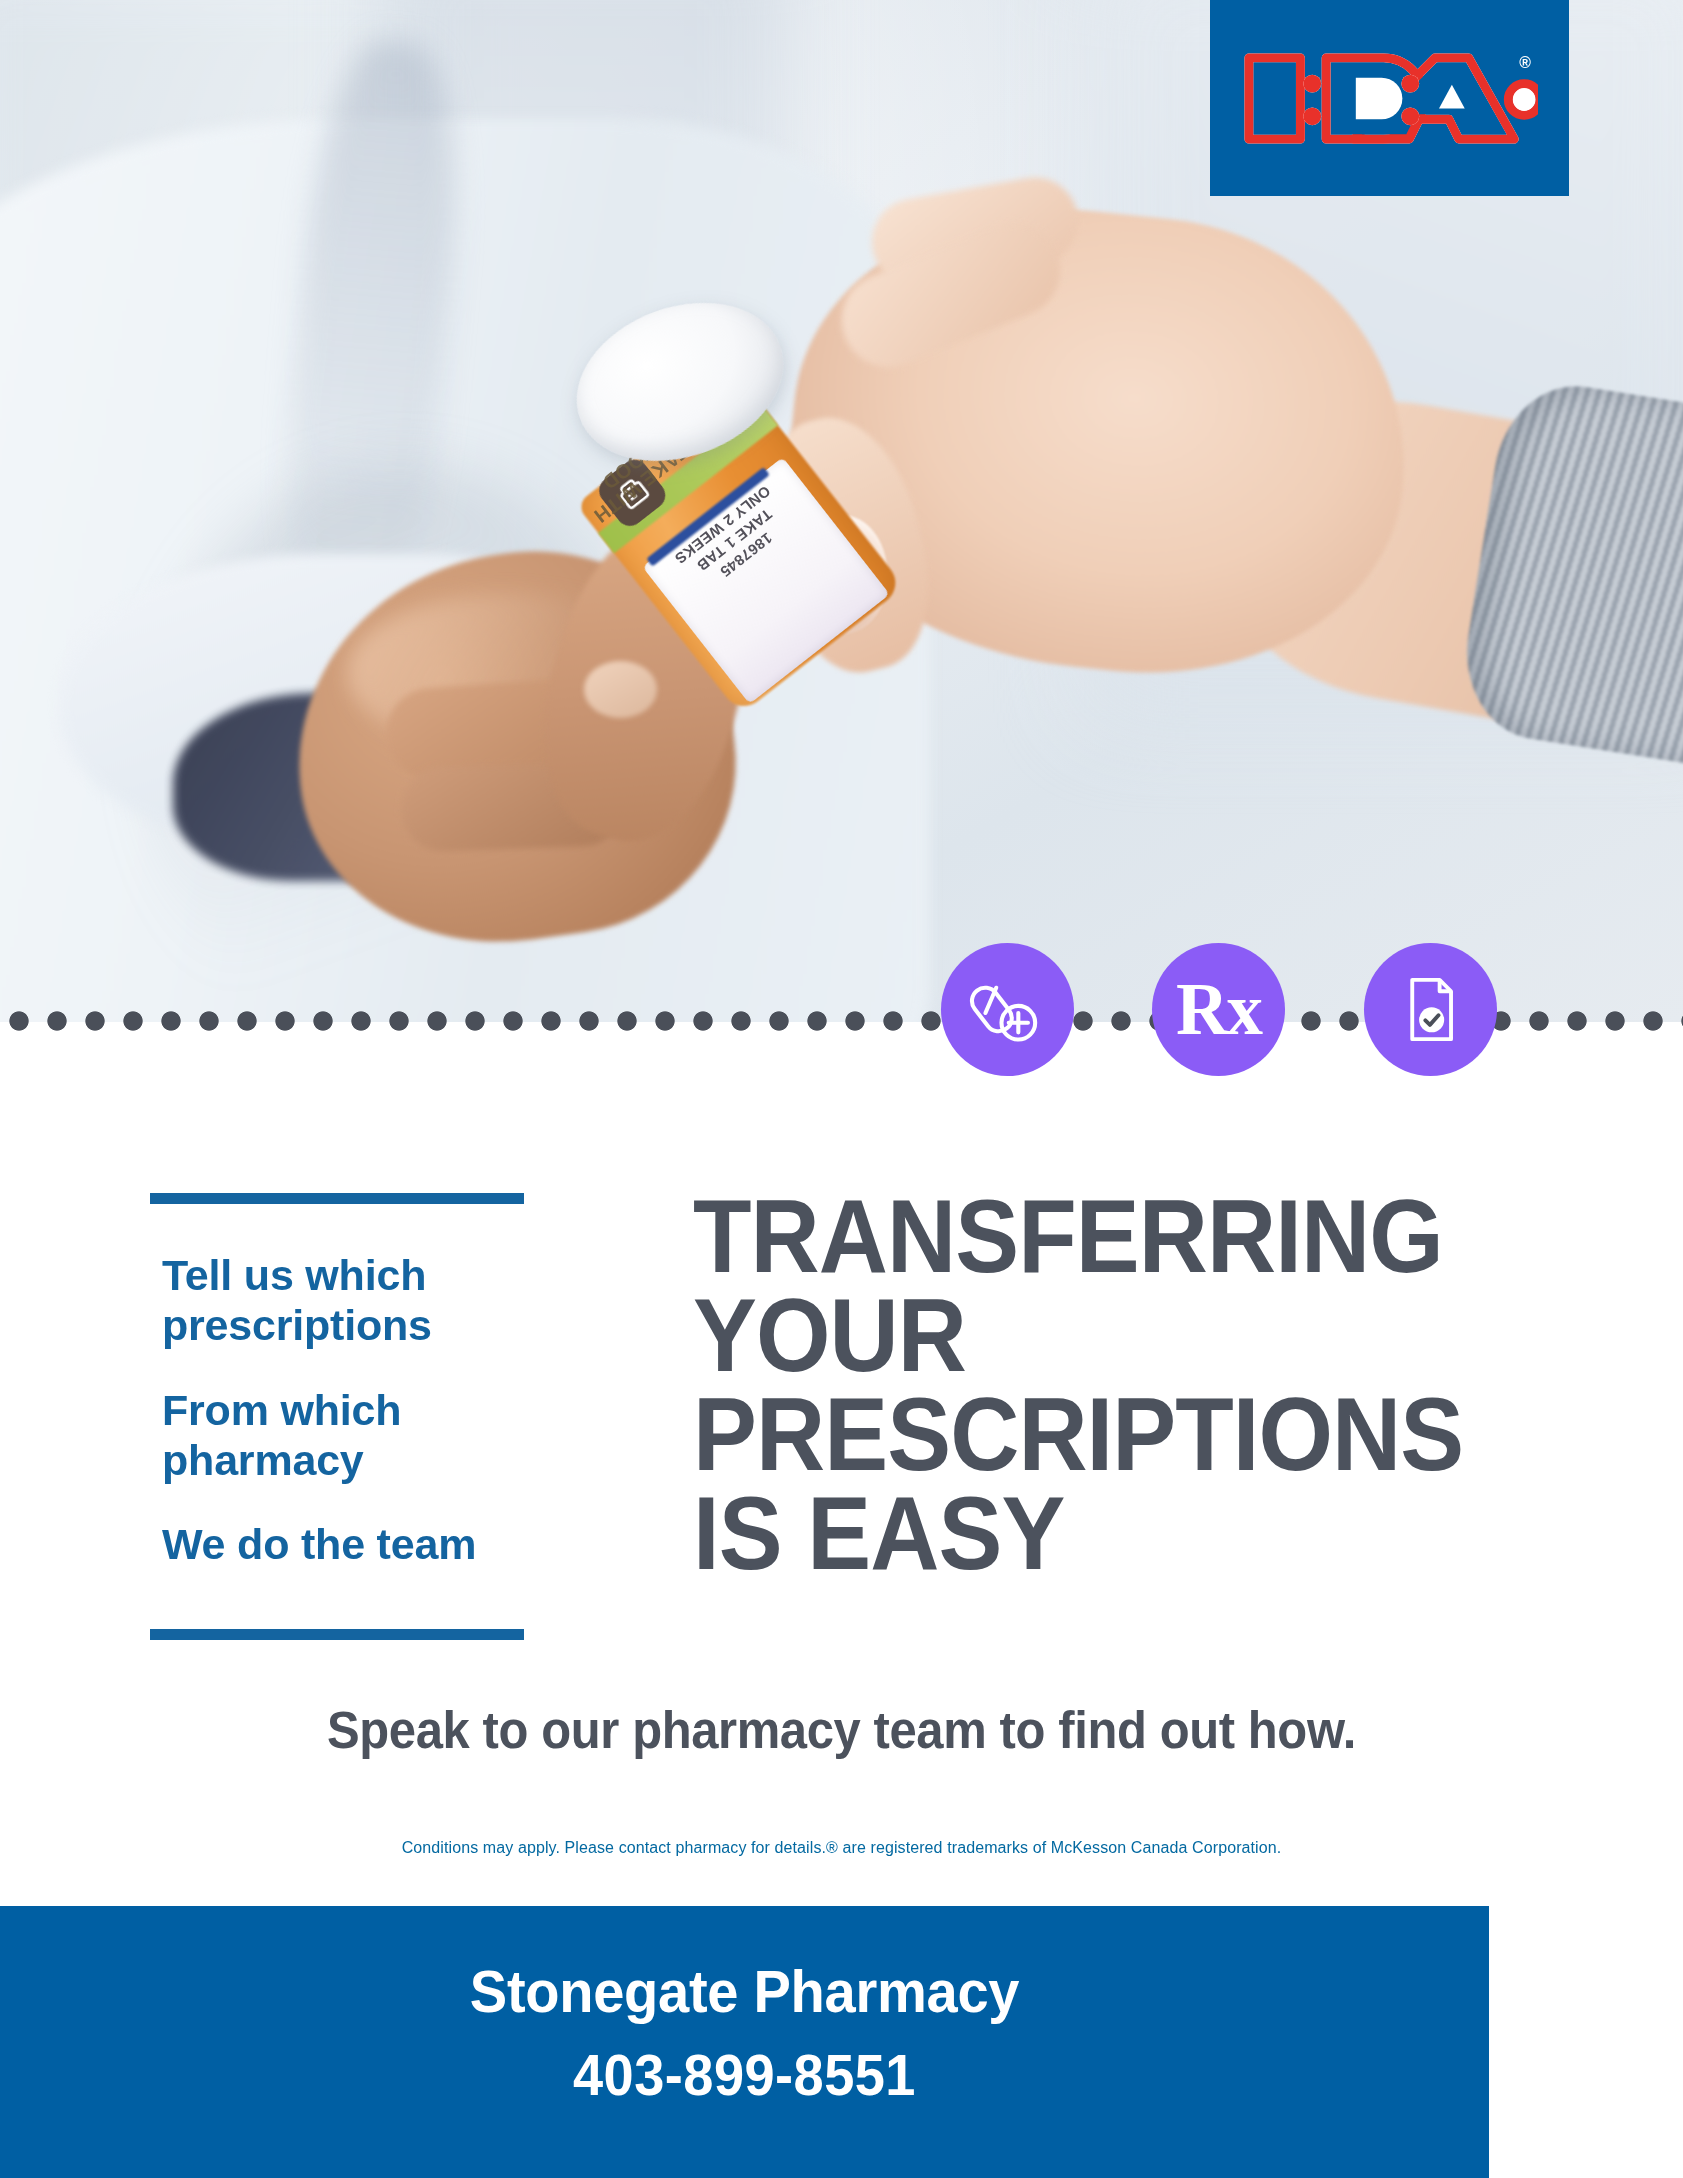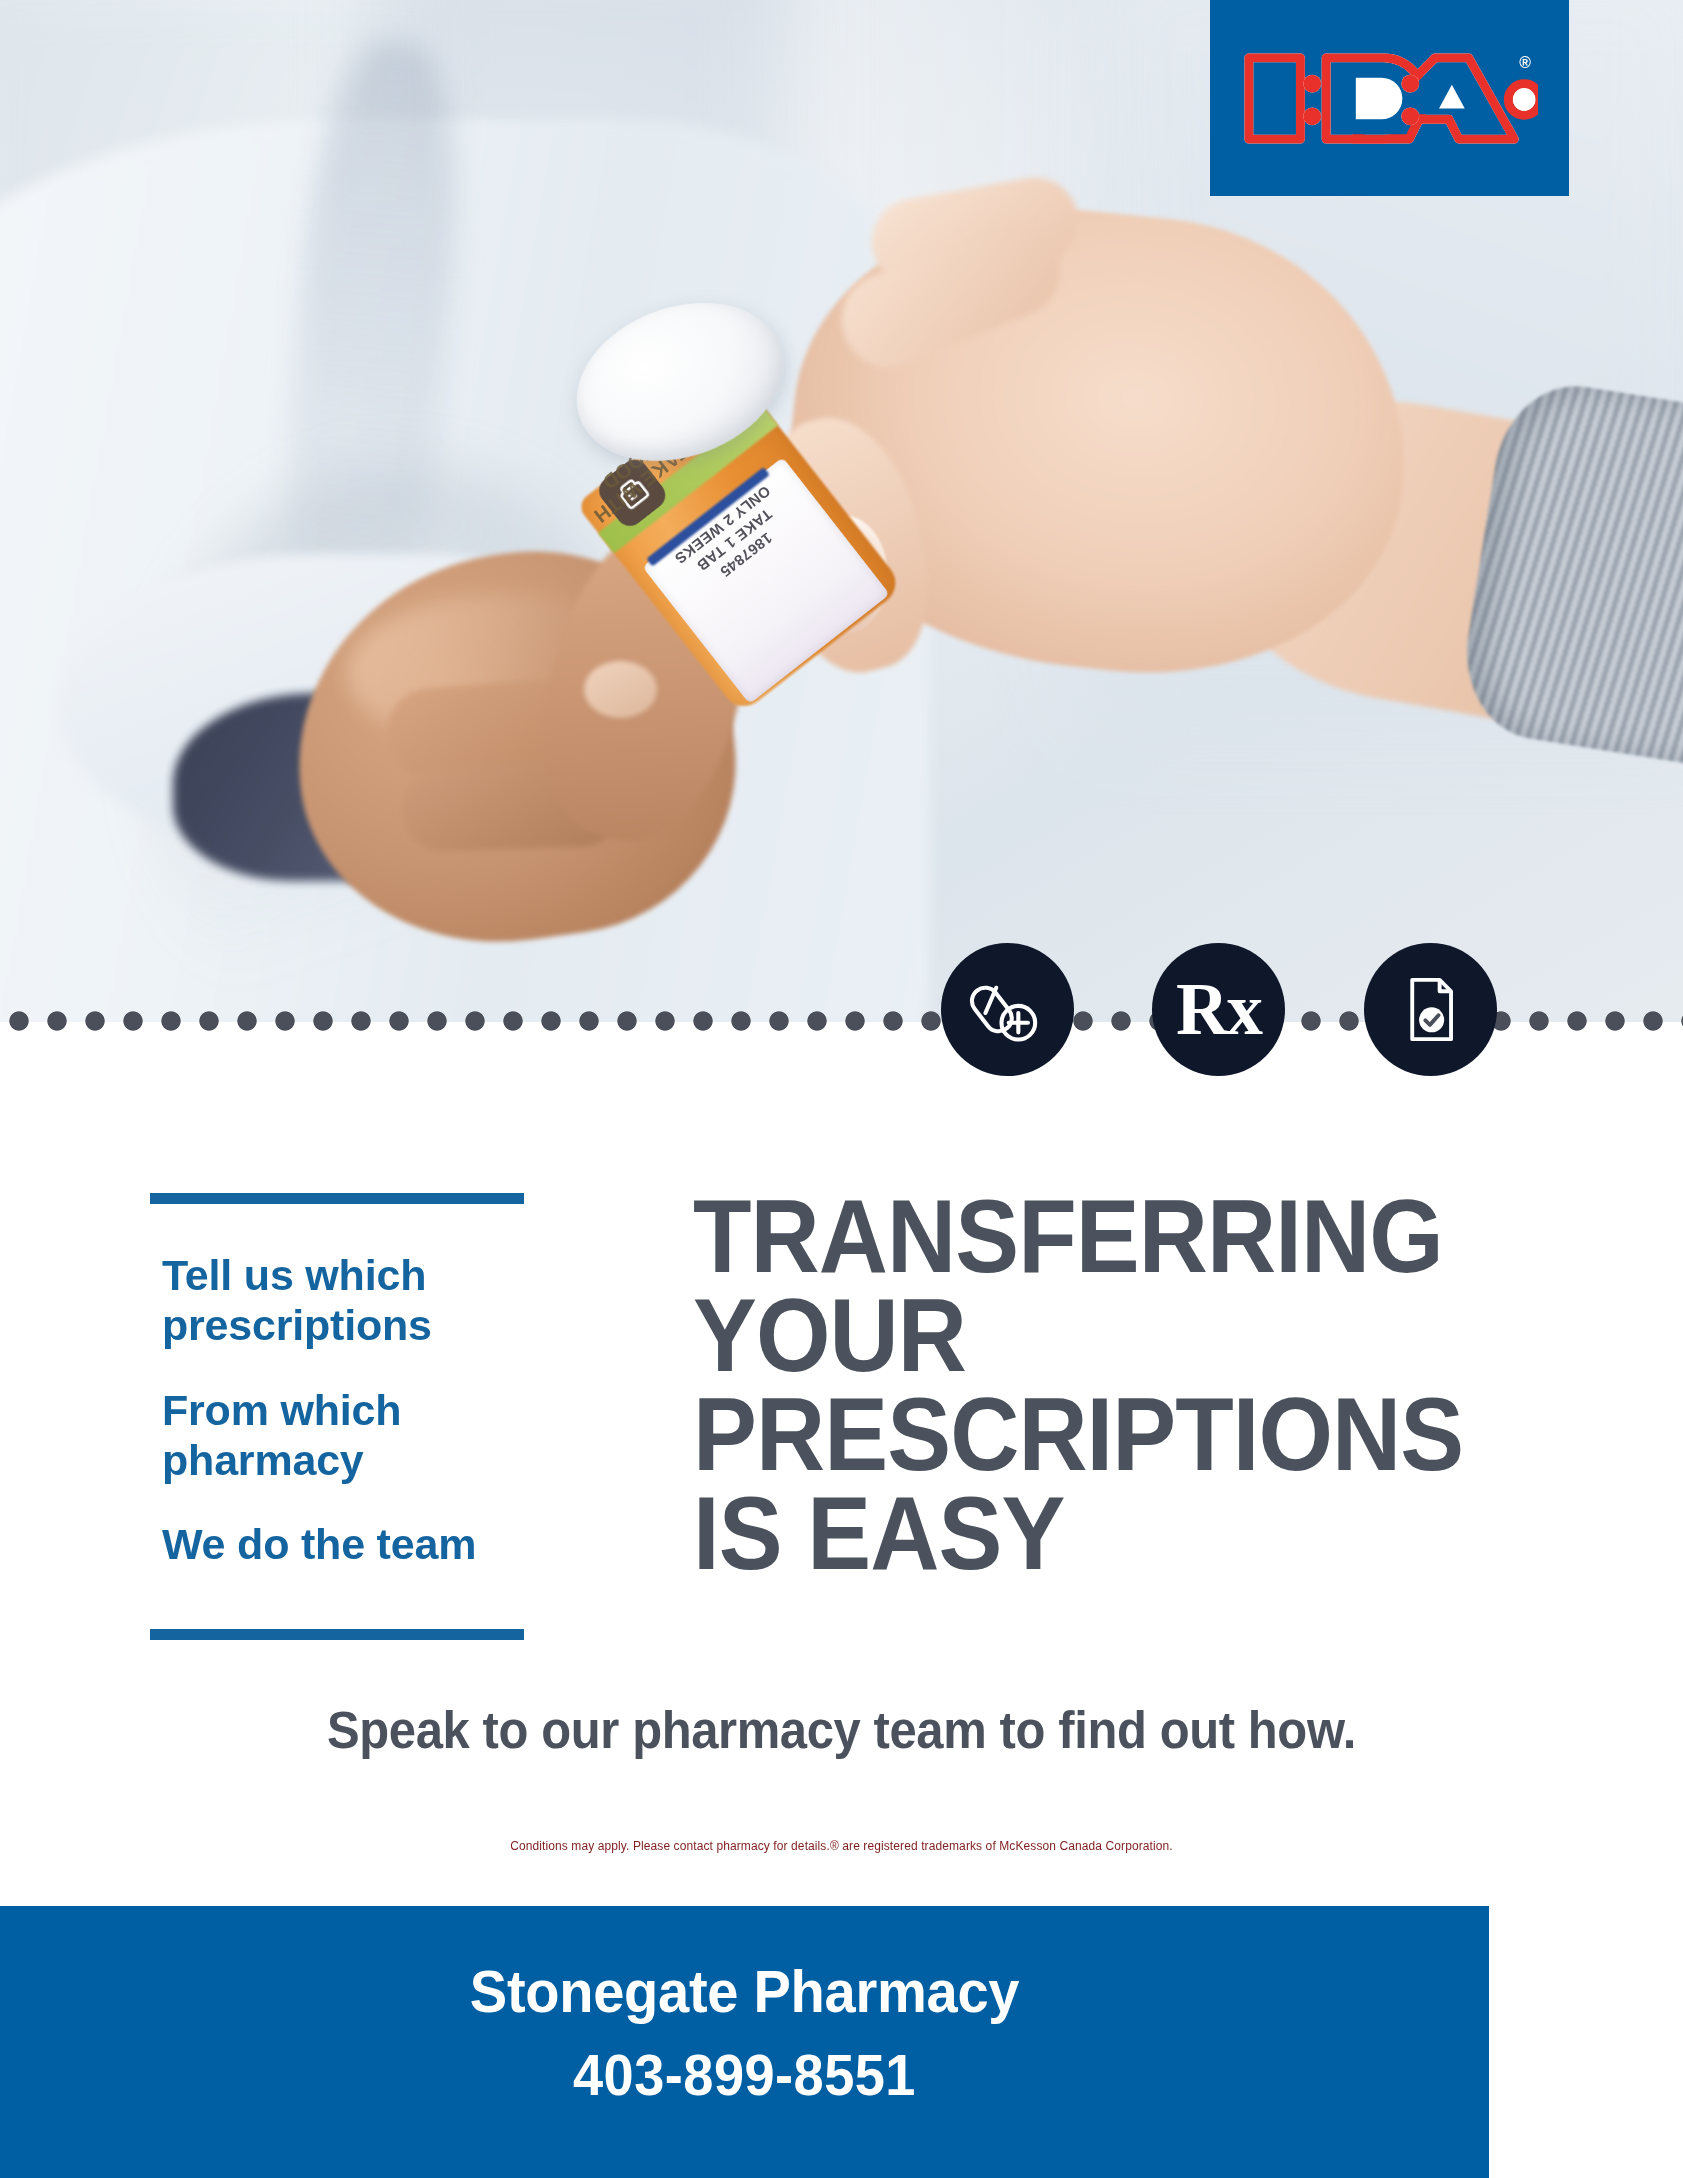--- a/index.html
+++ b/index.html
@@ -175,21 +175,21 @@
   .dots{
     position:absolute;left:0;top:1010px;width:1683px;height:22px;
     background-image:radial-gradient(circle, #4a4f59 42%, rgba(74,79,89,0) 46%);
     background-size:38px 22px;background-position:0 0;background-repeat:repeat-x;
   }
 
   
   .icon-row{position:absolute;left:0;top:943px;width:1683px;height:158px;}
   .icon-circle{
     position:absolute;top:0;width:133px;height:133px;border-radius:50%;
-    background:#0f172a;display:flex;align-items:center;justify-content:center;
+    background:#8b5cf6;display:flex;align-items:center;justify-content:center;
   }
   .icon-circle svg{display:block;}
   .ic-1{left:941px;}
   .ic-2{left:1152px;}
   .ic-3{left:1364px;}
   .rx-glyph{
     color:#ffffff;font-family:"Liberation Serif", serif;font-weight:700;
     font-size:73px;line-height:1;letter-spacing:-2px;
   }
 
@@ -228,22 +228,22 @@
   .subhead{
     position:absolute;left:0;top:1701px;width:1683px;text-align:center;
     color:#4c525d;font-family:"Liberation Sans", sans-serif;
     font-weight:700;font-size:51px;letter-spacing:-0.4px;
     transform:scaleX(.96);
   }
 
   
   .disclaimer{
     position:absolute;left:0;top:1839px;width:1683px;text-align:center;
-    color:#7f1d1d;font-family:"Liberation Sans", sans-serif;
-    font-size:12px;font-weight:400;letter-spacing:0.1px;
+    color:#0369a1;font-family:"Liberation Sans", sans-serif;
+    font-size:16px;font-weight:400;letter-spacing:0.1px;
   }
 
   
   .footer{
     position:absolute;left:0;top:1906px;width:1489px;height:272px;
     background:#005fa3;color:#ffffff;text-align:center;
   }
   .footer-name{
     padding-top:52px;font-family:"Liberation Sans", sans-serif;
     font-weight:700;font-size:59px;letter-spacing:-0.3px;transform:scaleX(.95);

